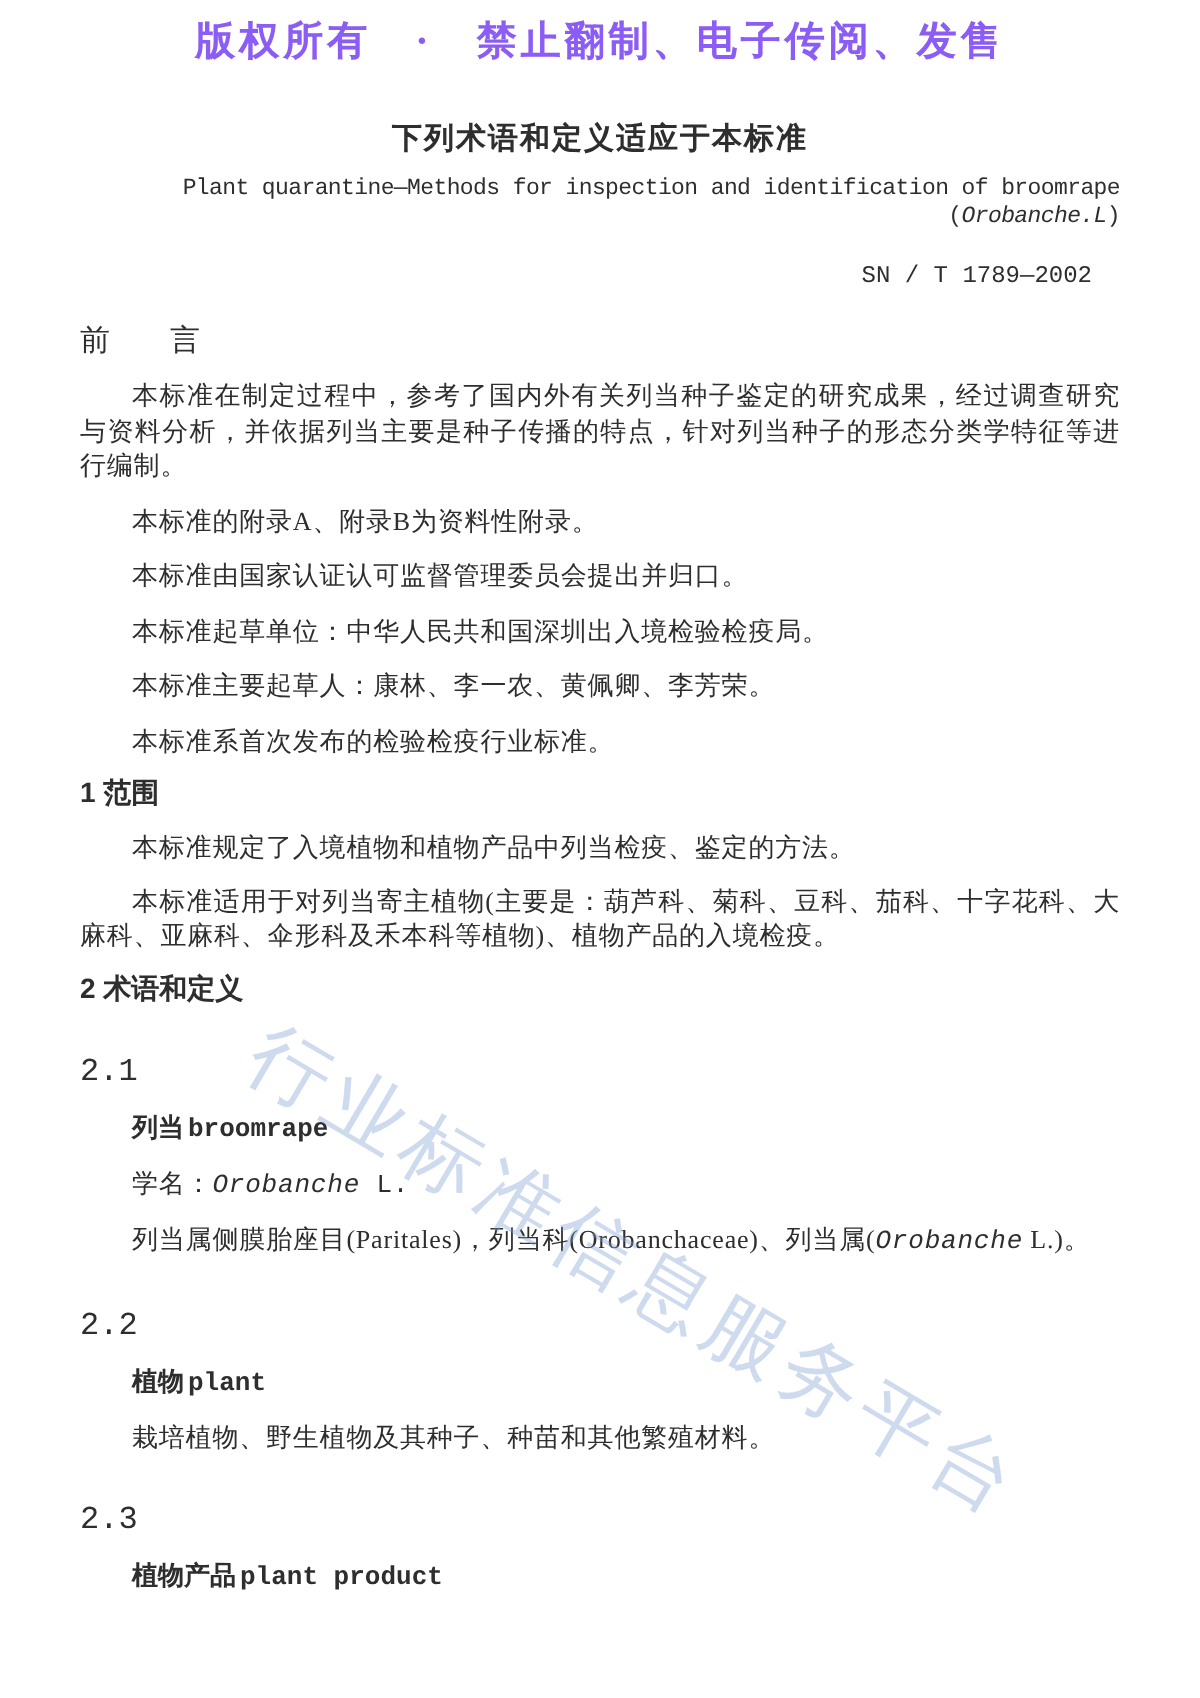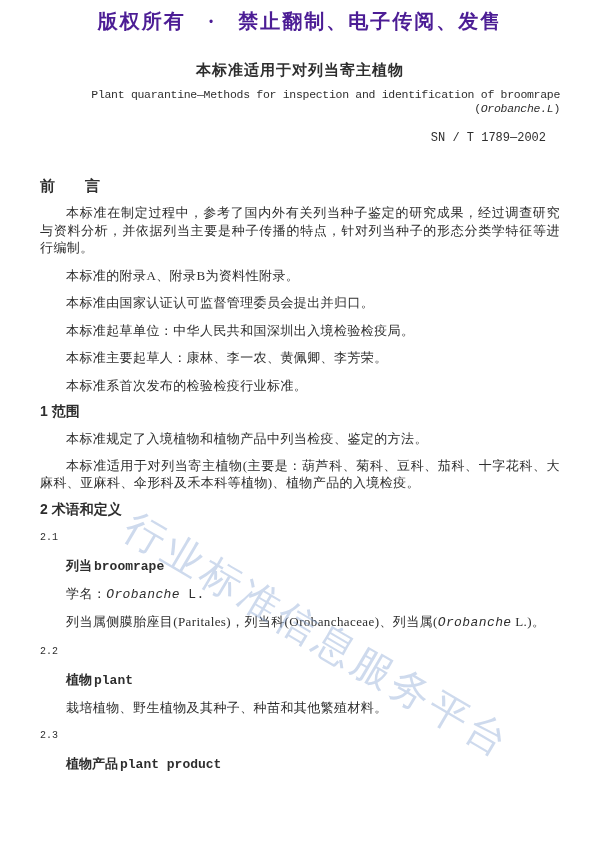--- a/index.html
+++ b/index.html
@@ -13,21 +13,21 @@
   .page { position: relative; width: 600px; height: 849px; z-index: 1; }
   .content { padding: 0 40px; }
 
   .notice {
     margin-top: 8px;
     text-align: center;
     font-size: 20px;
     line-height: 26px;
     font-weight: bold;
     letter-spacing: 2px;
-    color: #4c1d95;
+    color: #8b5cf6;
     font-family: "Liberation Serif", "DejaVu Serif", serif;
   }
 
   .title-zh {
     margin: 28px 0 0 0;
     text-align: center;
     font-size: 15px;
     line-height: 16px;
     font-weight: bold;
     letter-spacing: 1px;
@@ -46,24 +46,24 @@
   .std-num {
     margin-top: 14px;
     padding-right: 14px;
     text-align: right;
     font-size: 12px;
     line-height: 16px;
     font-family: "Liberation Mono", "DejaVu Sans Mono", monospace;
   }
 
   .fw-head {
-    margin-top: 31px;
+    margin-top: 16px;
     font-size: 15px;
     line-height: 18px;
-    font-weight: bold;
+    font-weight: normal;
     font-family: "Liberation Sans", "DejaVu Sans", sans-serif;
   }
 
   .sec-head {
     margin: 8px 0 0 0;
     font-size: 14px;
     line-height: 18px;
     font-weight: bold;
     font-family: "Liberation Sans", "DejaVu Sans", sans-serif;
   }
@@ -72,22 +72,22 @@
     margin: 10px 0 0 0;
     font-size: 13px;
     line-height: 17.5px;
     letter-spacing: 0.4px;
     text-indent: 2em;
     text-align: justify;
   }
   .p.first { margin-top: 9px; }
 
   .tnum {
-    margin-top: 12px;
-    font-size: 10px;
+    margin-top: 25px;
+    font-size: 16px;
     line-height: 16px;
     font-family: "Liberation Mono", "DejaVu Sans Mono", monospace;
   }
 
   .theading {
     margin: 11px 0 0 0;
     padding-left: 2em;
     font-size: 13px;
     line-height: 17px;
     font-weight: bold;
@@ -122,21 +122,21 @@
 <body>
 
 <div class="page">
 
   <div class="watermark">行业标准信息服务平台</div>
 
   <div class="content">
 
     <div class="notice">版权所有　·　禁止翻制、电子传阅、发售</div>
 
-    <div class="title-zh">本标准适用于对列当寄主植物</div>
+    <div class="title-zh">下列术语和定义适应于本标准</div>
 
     <div class="title-en">
       <div>Plant quarantine—Methods for inspection and identification of broomrape</div>
       <div><span>(</span><span class="lat">Orobanche.L</span><span>)</span></div>
     </div>
 
     <div class="std-num">SN / T 1789—2002</div>
 
     <div class="fw-head">前　　言</div>
 

